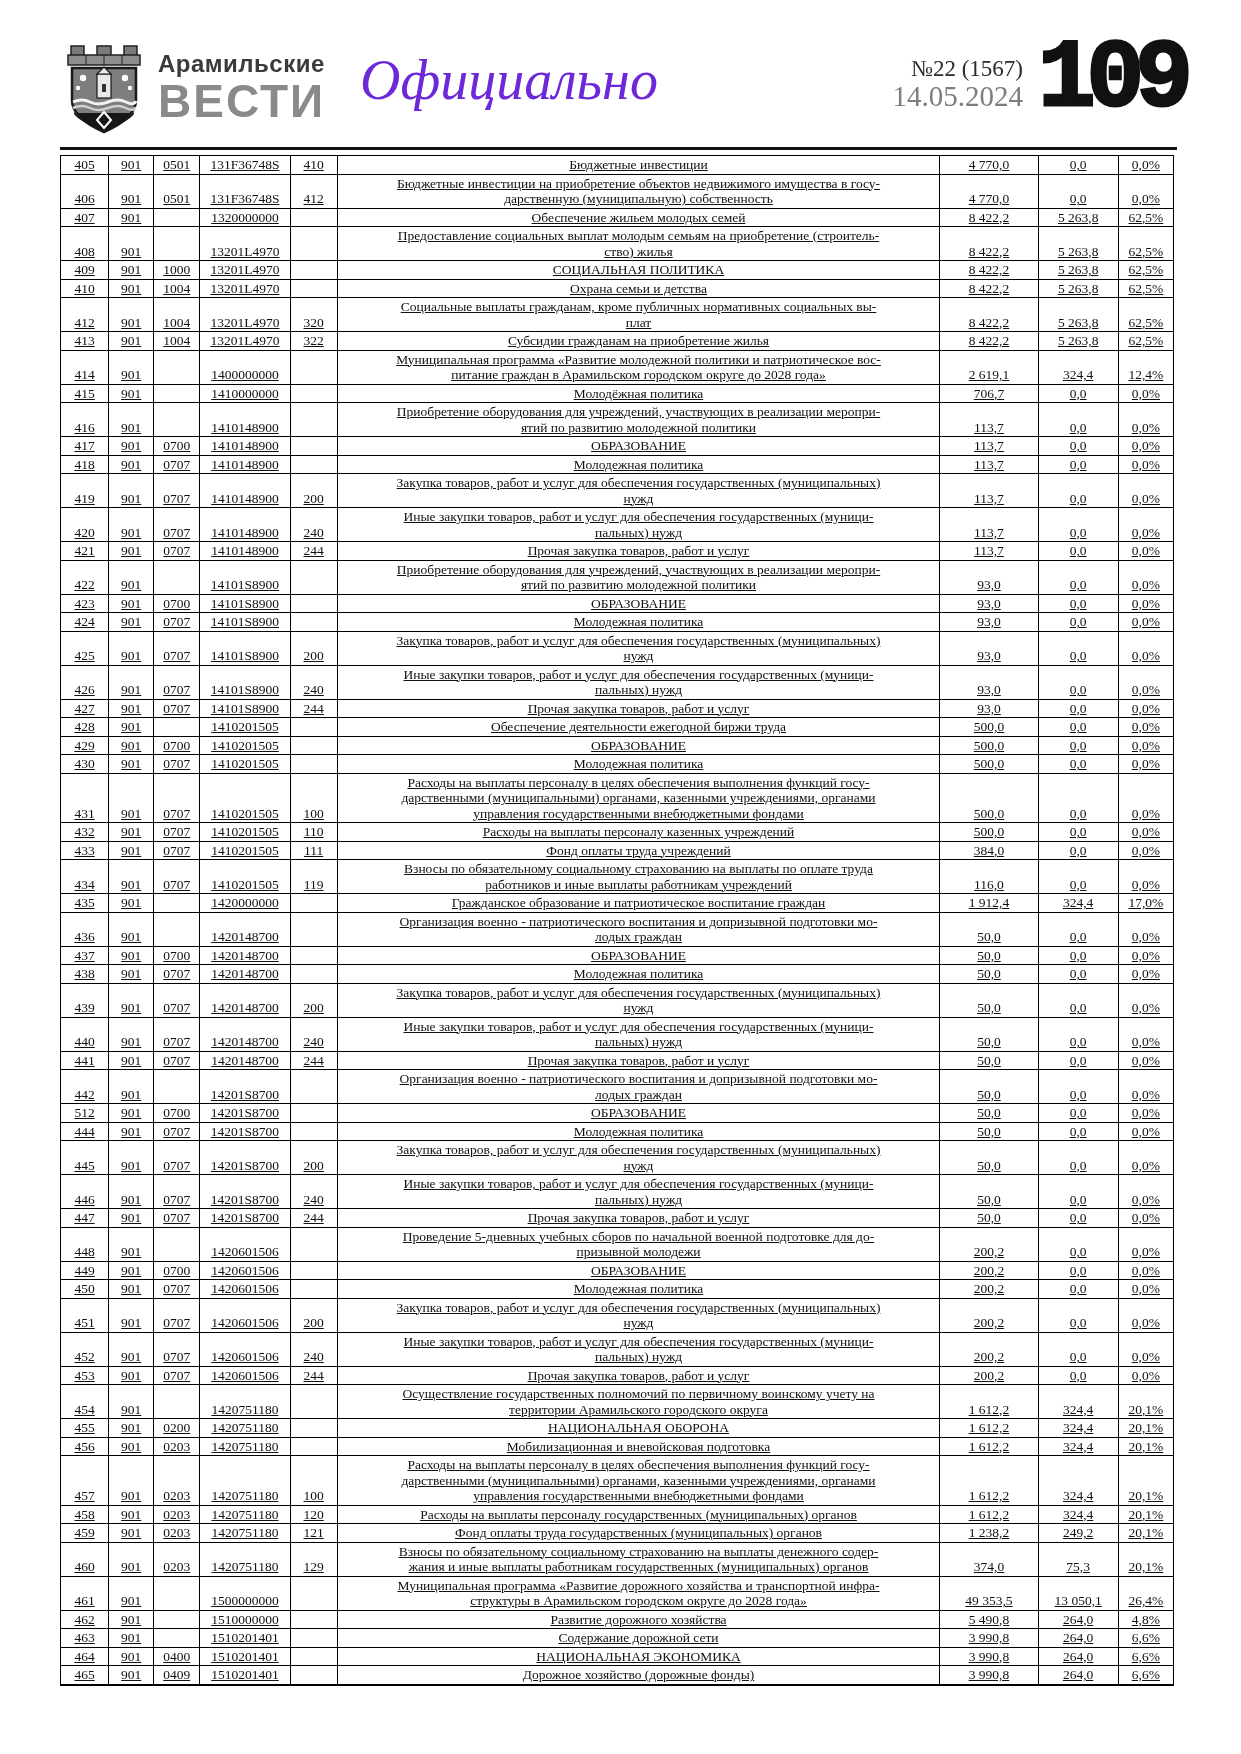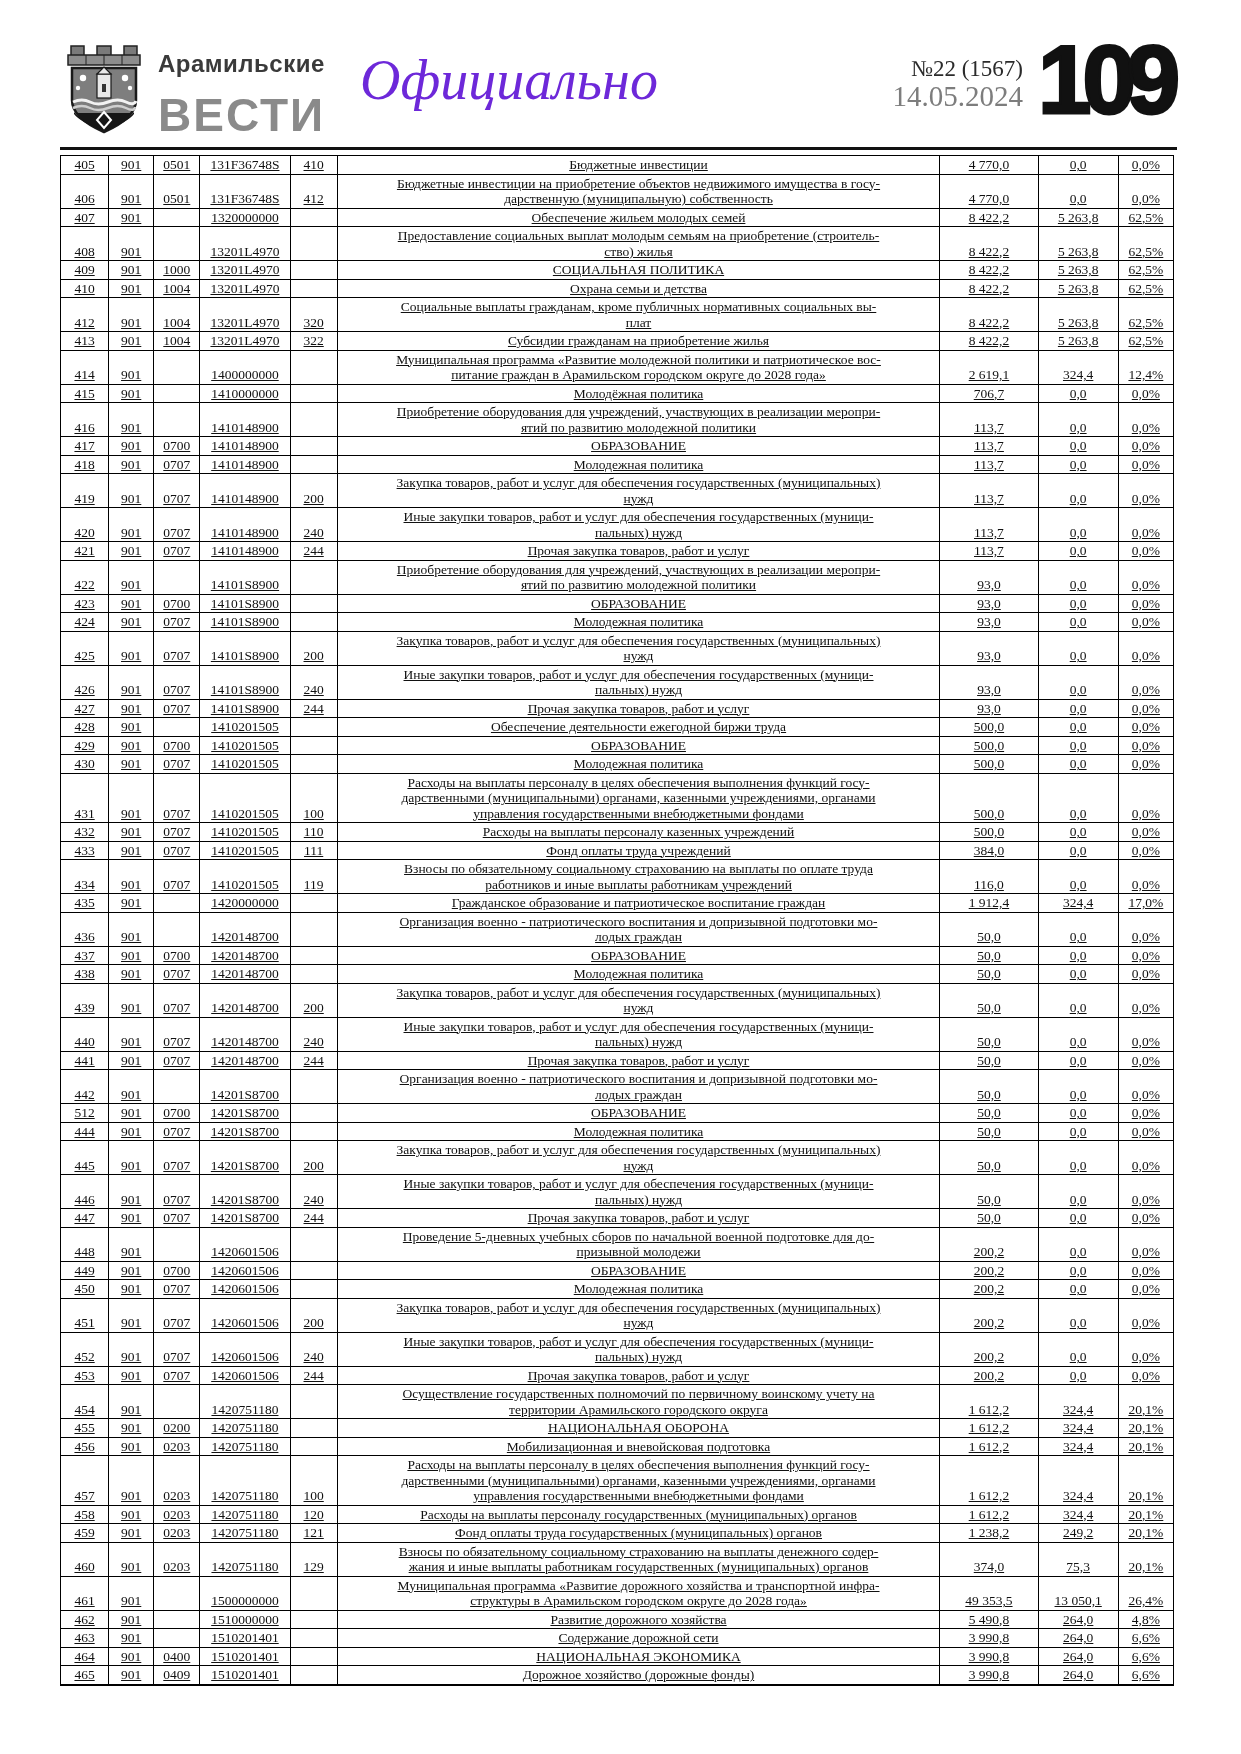--- a/index.html
+++ b/index.html
@@ -11,32 +11,32 @@
     font-family:"Liberation Serif", serif;
     color:#111;
     overflow:hidden;
   }
   
   .masthead{position:absolute;left:0;top:0;width:100%;height:178px;}
   .logo{position:absolute;left:58px;top:44px;display:flex;align-items:flex-start;}
   .coat{width:92px;height:92px;}
   .brand{margin-left:8px;margin-top:8px;font-family:"Liberation Sans", sans-serif;}
   .brand-top{font-size:24px;font-weight:bold;color:#3a3a3a;letter-spacing:.5px;line-height:1;}
-  .brand-bottom{font-size:46px;font-weight:bold;color:#8a8a8a;letter-spacing:2px;line-height:1;margin-top:16px;}
+  .brand-bottom{font-size:46px;font-weight:bold;color:#8a8a8a;letter-spacing:2px;line-height:1;margin-top:2px;}
   .section-title{
     position:absolute;left:337px;top:52px;
     font-style:italic;font-size:56px;color:#6d28d9;
     font-family:"Liberation Serif", serif;line-height:1;margin-left:23px;
   }
   .issue{position:absolute;right:218px;top:56px;text-align:right;line-height:1.1;}
   .issue-number{font-size:23px;color:#2b2b2b;}
   .issue-date{font-size:29px;color:#7d7d7d;text-align:center;}
   .pageno{
     position:absolute;left:1038px;top:32px;width:148px;
-    font-family:Liberation Sans, sans-serif;font-weight:bold;
+    font-family:Liberation Mono, monospace;font-weight:bold;
     font-size:96px;line-height:1;letter-spacing:-9px;color:#111;
     -webkit-text-stroke:3px #111;
   }
   
   .rule{position:absolute;left:60px;top:147px;width:1117px;border-top:3px solid #111;}
   
   table.budget{
     position:absolute;left:60px;top:155px;
     width:1114px;border-collapse:collapse;table-layout:fixed;
     border:1px solid #000;border-bottom:2px solid #000;text-decoration:underline;

